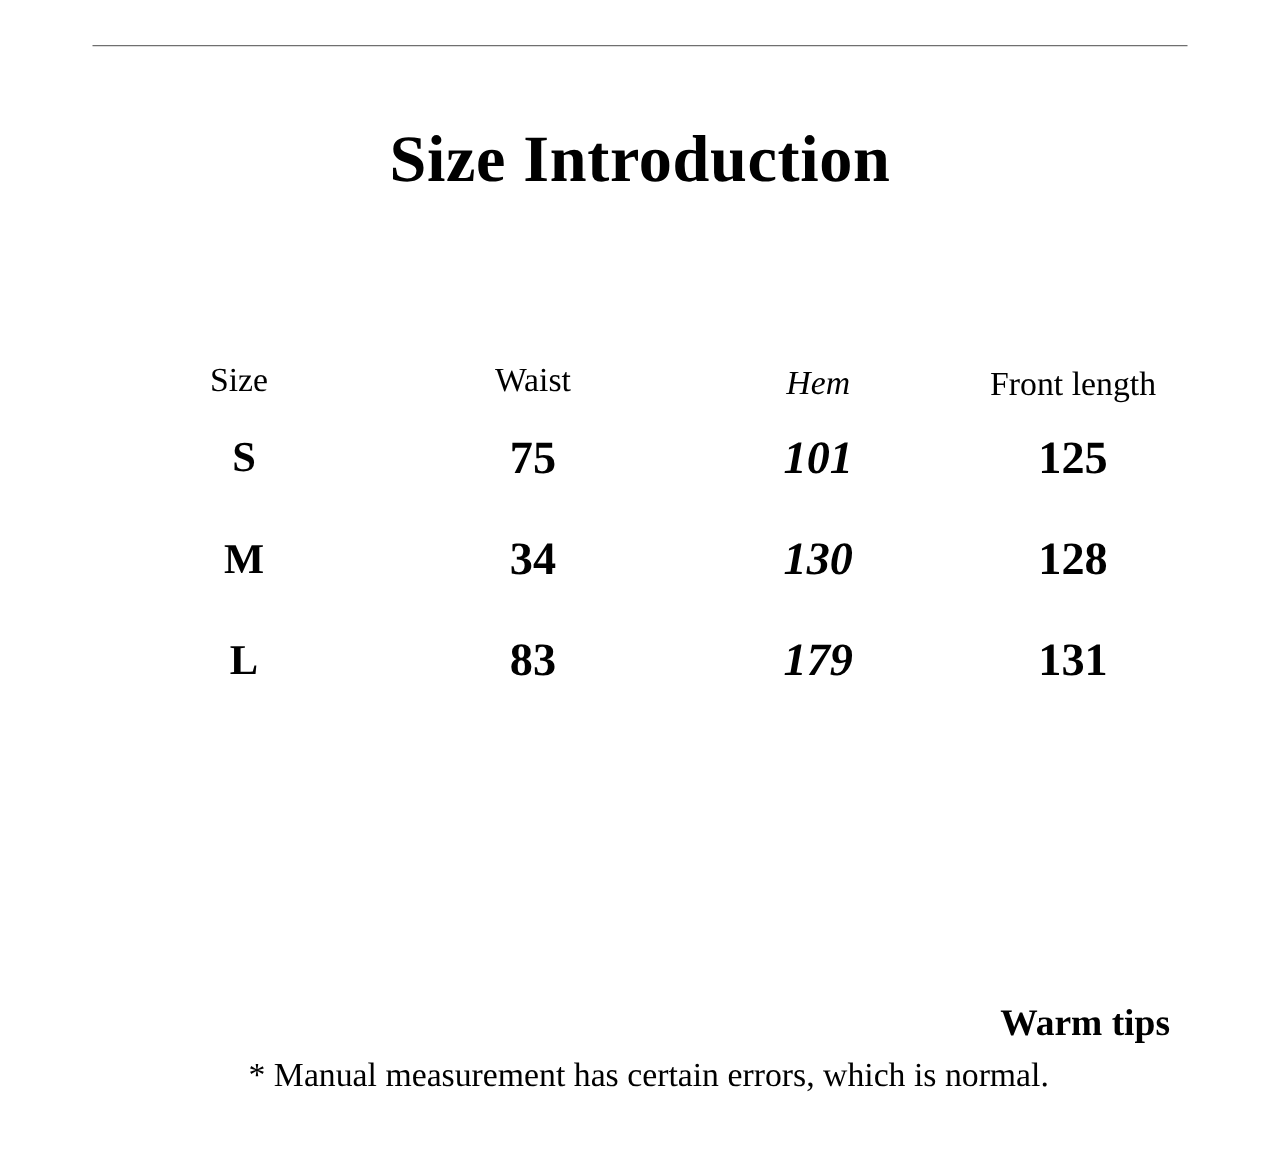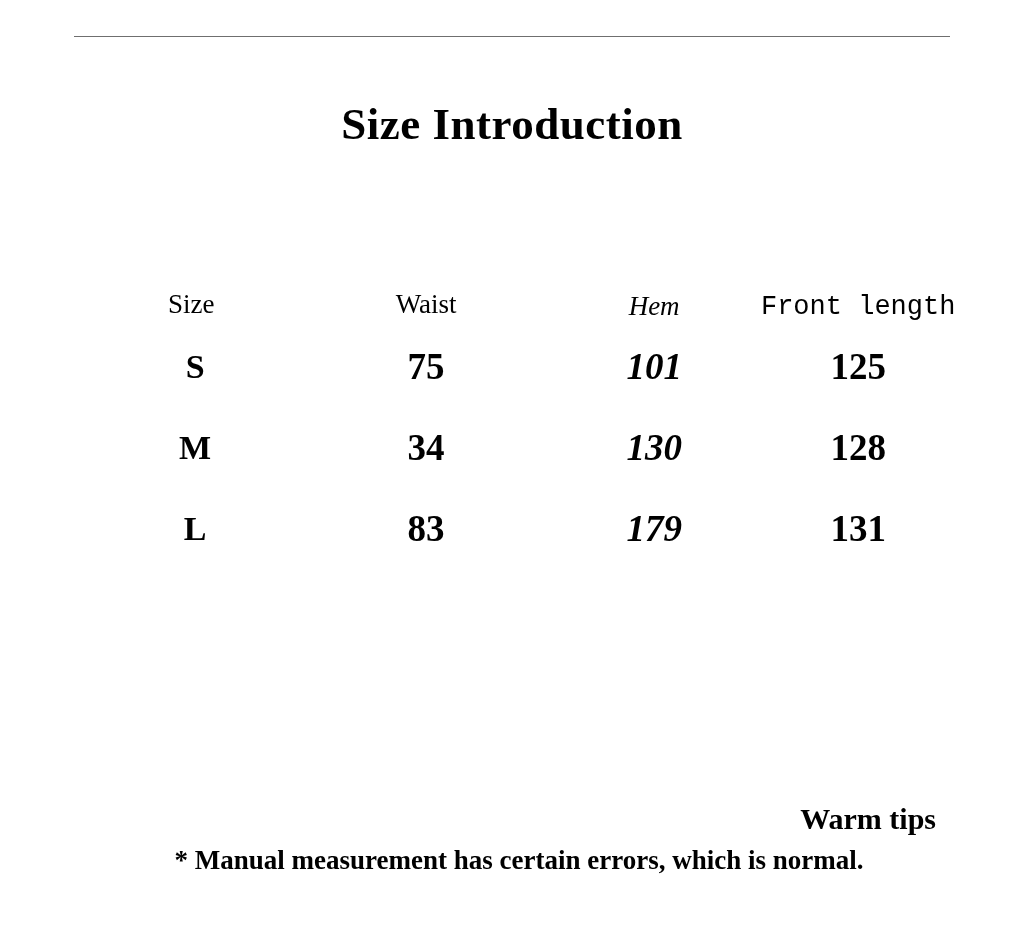--- a/index.html
+++ b/index.html
@@ -29,21 +29,21 @@
     height: 0;
     border-top: 1.5px solid #6f6f6f;
   }
 
   .title {
     position: absolute;
     left: 0;
     right: 0;
     top: 98px;
     text-align: center;
-    font-size: 45px;
+    font-size: 53px;
     font-weight: 700;
     letter-spacing: 0.5px;
     color: #000000;
   }
 
   .size-table {
     position: absolute;
     left: 88px;
     top: 282px;
     width: 870px;
@@ -76,21 +76,21 @@
   }
 
   .col-size  { width: 210px; text-align: center; }
   .col-waist { width: 250px; text-align: center; }
   .col-hem   { width: 210px; text-align: center; font-style: italic; }
   .col-front { width: 200px; text-align: center; }
 
   thead .col-size  { padding-right: 8px; }
   thead .col-waist { padding-bottom: 0px; }
   thead .col-hem   { padding-top: 4px; }
-  thead .col-front { padding-top: 6px; font-family: Liberation Mono, monospace; }
+  thead .col-front { padding-top: 6px; }
 
   tbody .col-size  { font-size: 34px; }
   tbody .col-waist { font-size: 37px; }
   tbody .col-hem   { font-size: 37px; }
   tbody .col-front { font-size: 37px; }
 
   .unit-label {
     position: absolute;
     left: 100px;
     top: 778px;
@@ -108,21 +108,21 @@
     color: #000;
   }
 
   .footnote {
     position: absolute;
     left: 0;
     right: 0;
     top: 845px;
     text-align: center;
     font-size: 27px;
-    font-weight: 700;
+    font-weight: 400;
     color: #000;
     padding-left: 14px;
   }
 
   .watermark {
     position: absolute;
     color: rgba(0,0,0,0.035);
     font-size: 26px;
     letter-spacing: 1px;
     pointer-events: none;

